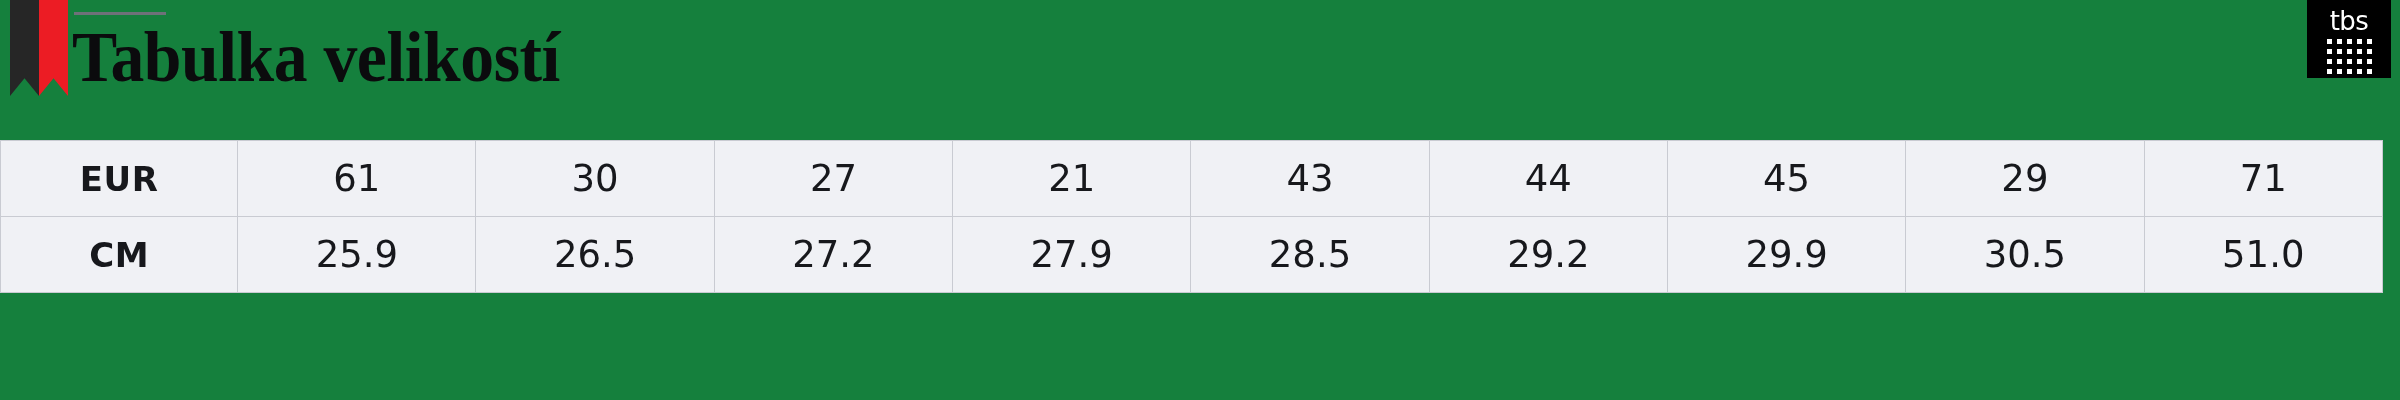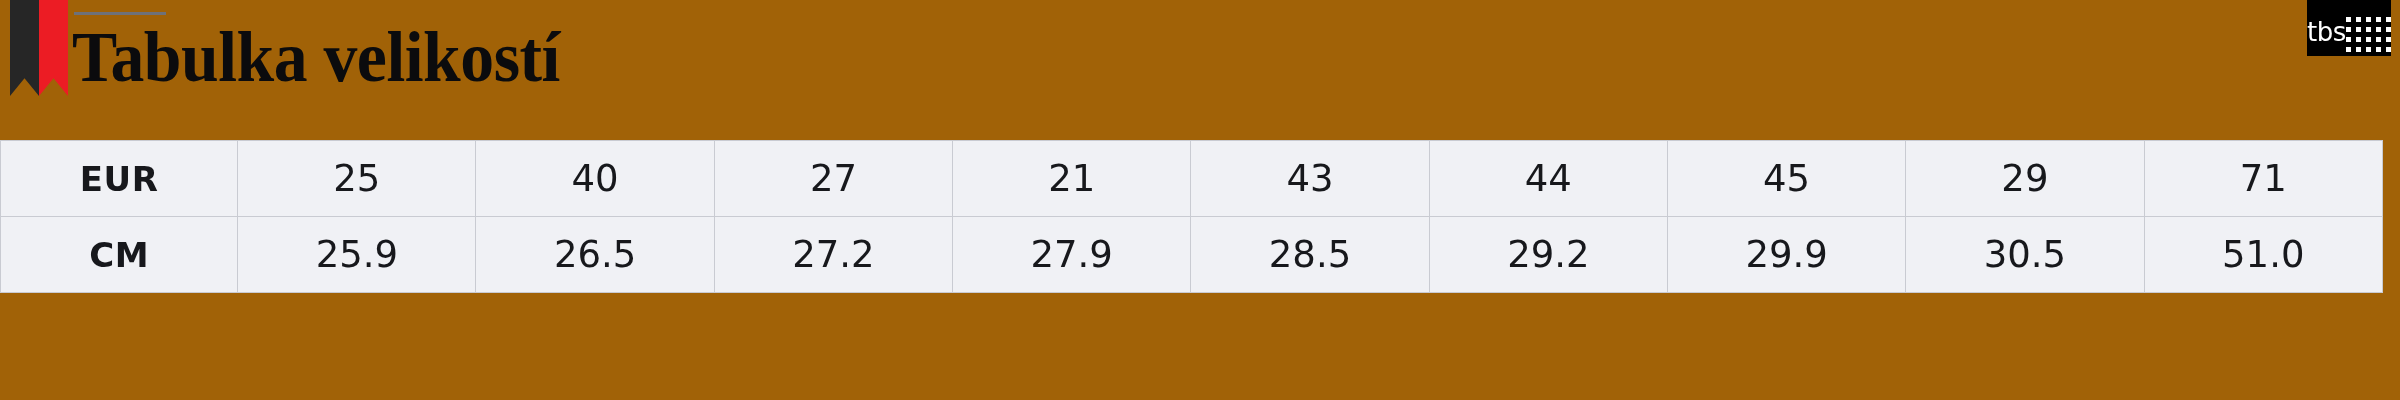--- a/index.html
+++ b/index.html
@@ -10,21 +10,21 @@
     width: 2400px;
     height: 400px;
     background: #f0f1f5;
     font-family: "Liberation Sans", sans-serif;
     overflow: hidden;
   }
   .page {
     position: relative;
     width: 2400px;
     height: 400px;
-    background: #a16207;
+    background: #15803d;
   }
 
   
   .header {
     position: absolute;
     left: 0;
     top: 0;
     width: 2400px;
     height: 140px;
   }
@@ -79,24 +79,24 @@
     transform: scaleX(0.94);
     transform-origin: left center;
   }
 
   
   .brand-logo {
     position: absolute;
     left: 2307px;
     top: 0px;
     width: 84px;
-    height: 56px;
+    height: 78px;
     background: #000000;
     display: flex;
-    flex-direction: row;
+    flex-direction: column;
     align-items: center;
     justify-content: flex-start;
     padding-top: 8px;
     box-sizing: border-box;
   }
   .brand-wordmark {
     color: #ffffff;
     font-family: "DejaVu Sans", sans-serif;
     font-size: 26px;
     font-weight: 400;
@@ -193,22 +193,22 @@
       </span>
     </div>
 
   </div>
 
   <div class="size-table-wrap">
     <table class="size-table">
       <tbody>
         <tr>
           <td class="row-label">EUR</td>
-          <td class="value-cell">25</td>
-          <td class="value-cell">40</td>
+          <td class="value-cell">61</td>
+          <td class="value-cell">30</td>
           <td class="value-cell">27</td>
           <td class="value-cell">21</td>
           <td class="value-cell">43</td>
           <td class="value-cell">44</td>
           <td class="value-cell">45</td>
           <td class="value-cell">29</td>
           <td class="value-cell">71</td>
         </tr>
         <tr>
           <td class="row-label">CM</td>

